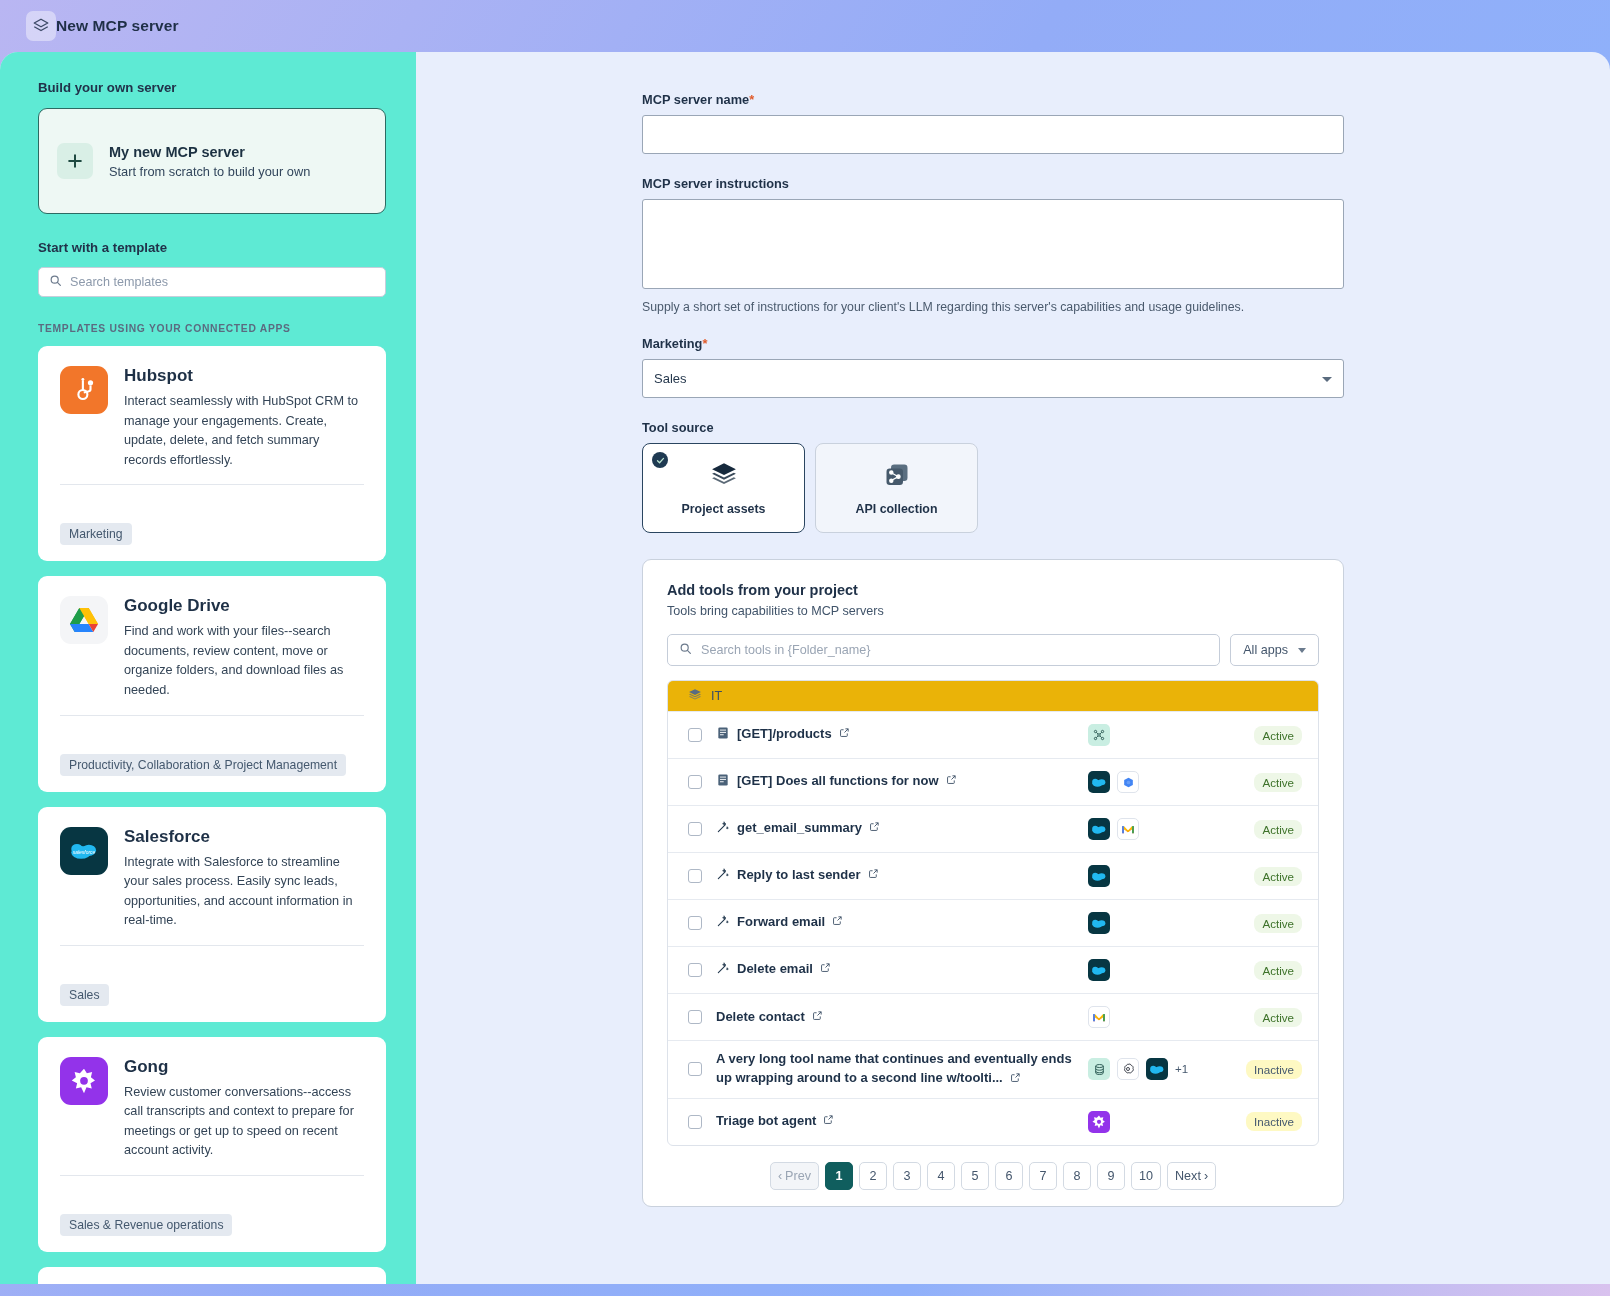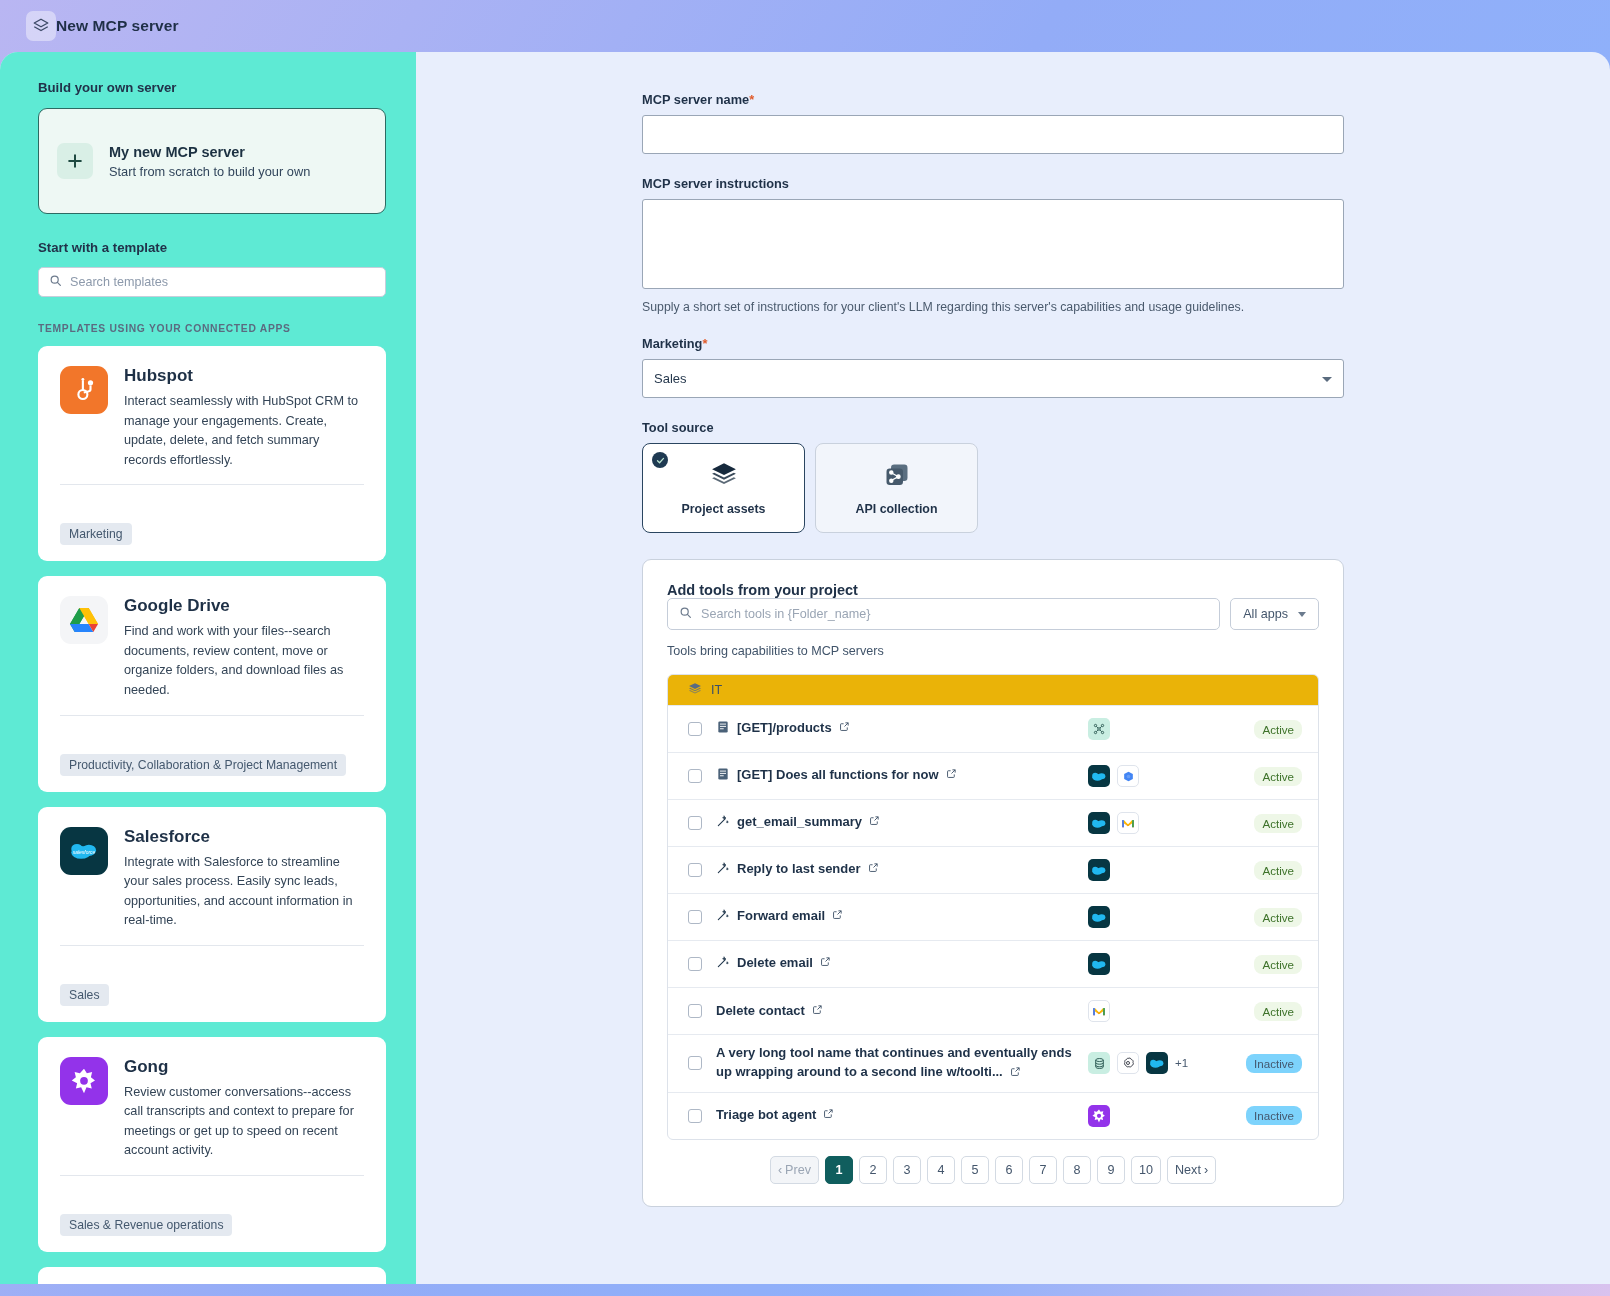--- a/index.html
+++ b/index.html
@@ -221,21 +221,21 @@
     width: 22px; height: 22px; border-radius: 5px;
     display: flex; align-items: center; justify-content: center;
     overflow: hidden; flex: 0 0 22px;
   }
   .plus-n { font-size: 11.5px; color: #46586e; }
   .tstat { width: 82px; display: flex; justify-content: flex-end; }
   .badge {
     font-size: 11.6px; border-radius: 8px; padding: 3px 8px;
   }
   .badge.active { background: #eef7e7; color: #3d7229; }
-  .badge.inactive { background: #7dd3fc; color: #44586e; margin-left: 16px; }
+  .badge.inactive { background: #fef9c3; color: #44586e; margin-left: 16px; }
 
   #pager {
     display: flex; justify-content: center; align-items: center;
     gap: 6px; padding: 16px 0 0 0;
   }
   .pg {
     min-width: 28px; height: 28px; border-radius: 5px;
     border: 1px solid #d3dae3; background: #fff;
     display: flex; align-items: center; justify-content: center;
     font-size: 12.6px; color: #44566c; padding: 0 7px;
@@ -436,37 +436,37 @@
                 </g>
               </svg>
             </span>
             <div class="src-lbl">API collection</div>
           </div>
         </div>
       </div>
 
       <section id="tools-panel">
         <div id="tools-title">Add tools from your project</div>
+        <div id="tools-sub">Tools bring capabilities to MCP servers</div>
+
         <div id="tools-controls">
           <div id="tools-search">
             <span>
               <svg width="13" height="13" viewBox="0 0 24 24" fill="none" stroke="#6d7b8d" stroke-width="2.2" stroke-linecap="round">
                 <circle cx="10.5" cy="10.5" r="6.5"></circle>
                   <path d="M15.5 15.5 21 21"></path>
               </svg>
             </span>
             <input placeholder="Search tools in {Folder_name}" style="">
           </div>
           <div id="apps-filter">
             <span>All apps</span>
             <span class="tri-dn"></span>
           </div>
         </div>
-
-        <div id="tools-sub">Tools bring capabilities to MCP servers</div>
 
         <div id="tools-table">
           <div id="grp-head">
             <span>
               <svg width="14" height="14" viewBox="0 0 24 24" fill="#5a6c81">
                 <path d="M12 2 1.8 7 12 12l10.2-5z"></path>
                 <path d="M12 14.1 3.6 10 1.8 11l10.2 5 10.2-5-1.8-1z" opacity=".8"></path>
                 <path d="M12 18 3.6 13.9l-1.8.9L12 19.8l10.2-5-1.8-.9z" opacity=".65"></path>
               </svg>
             </span>

